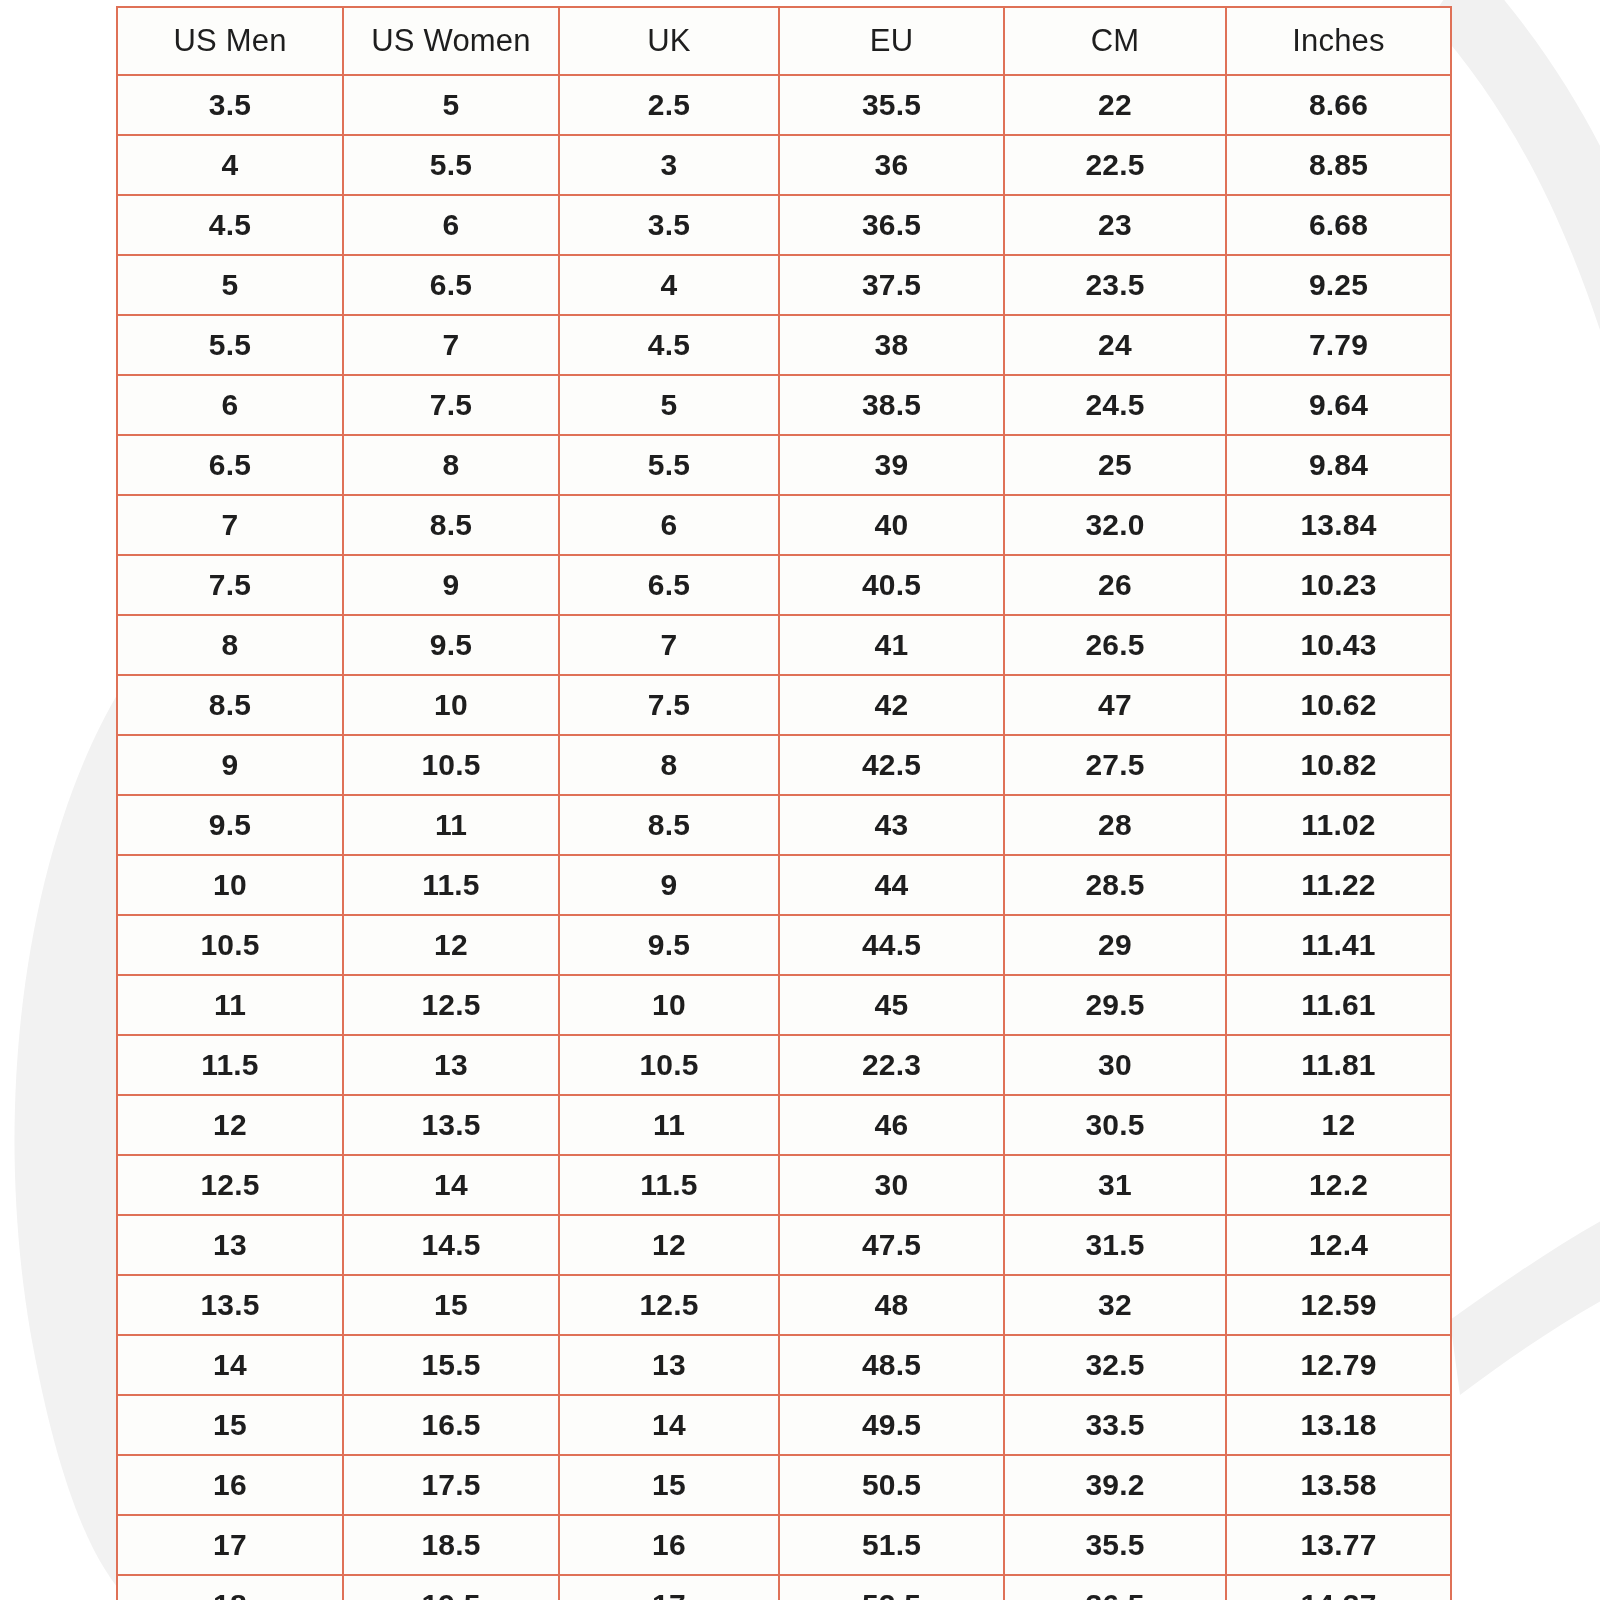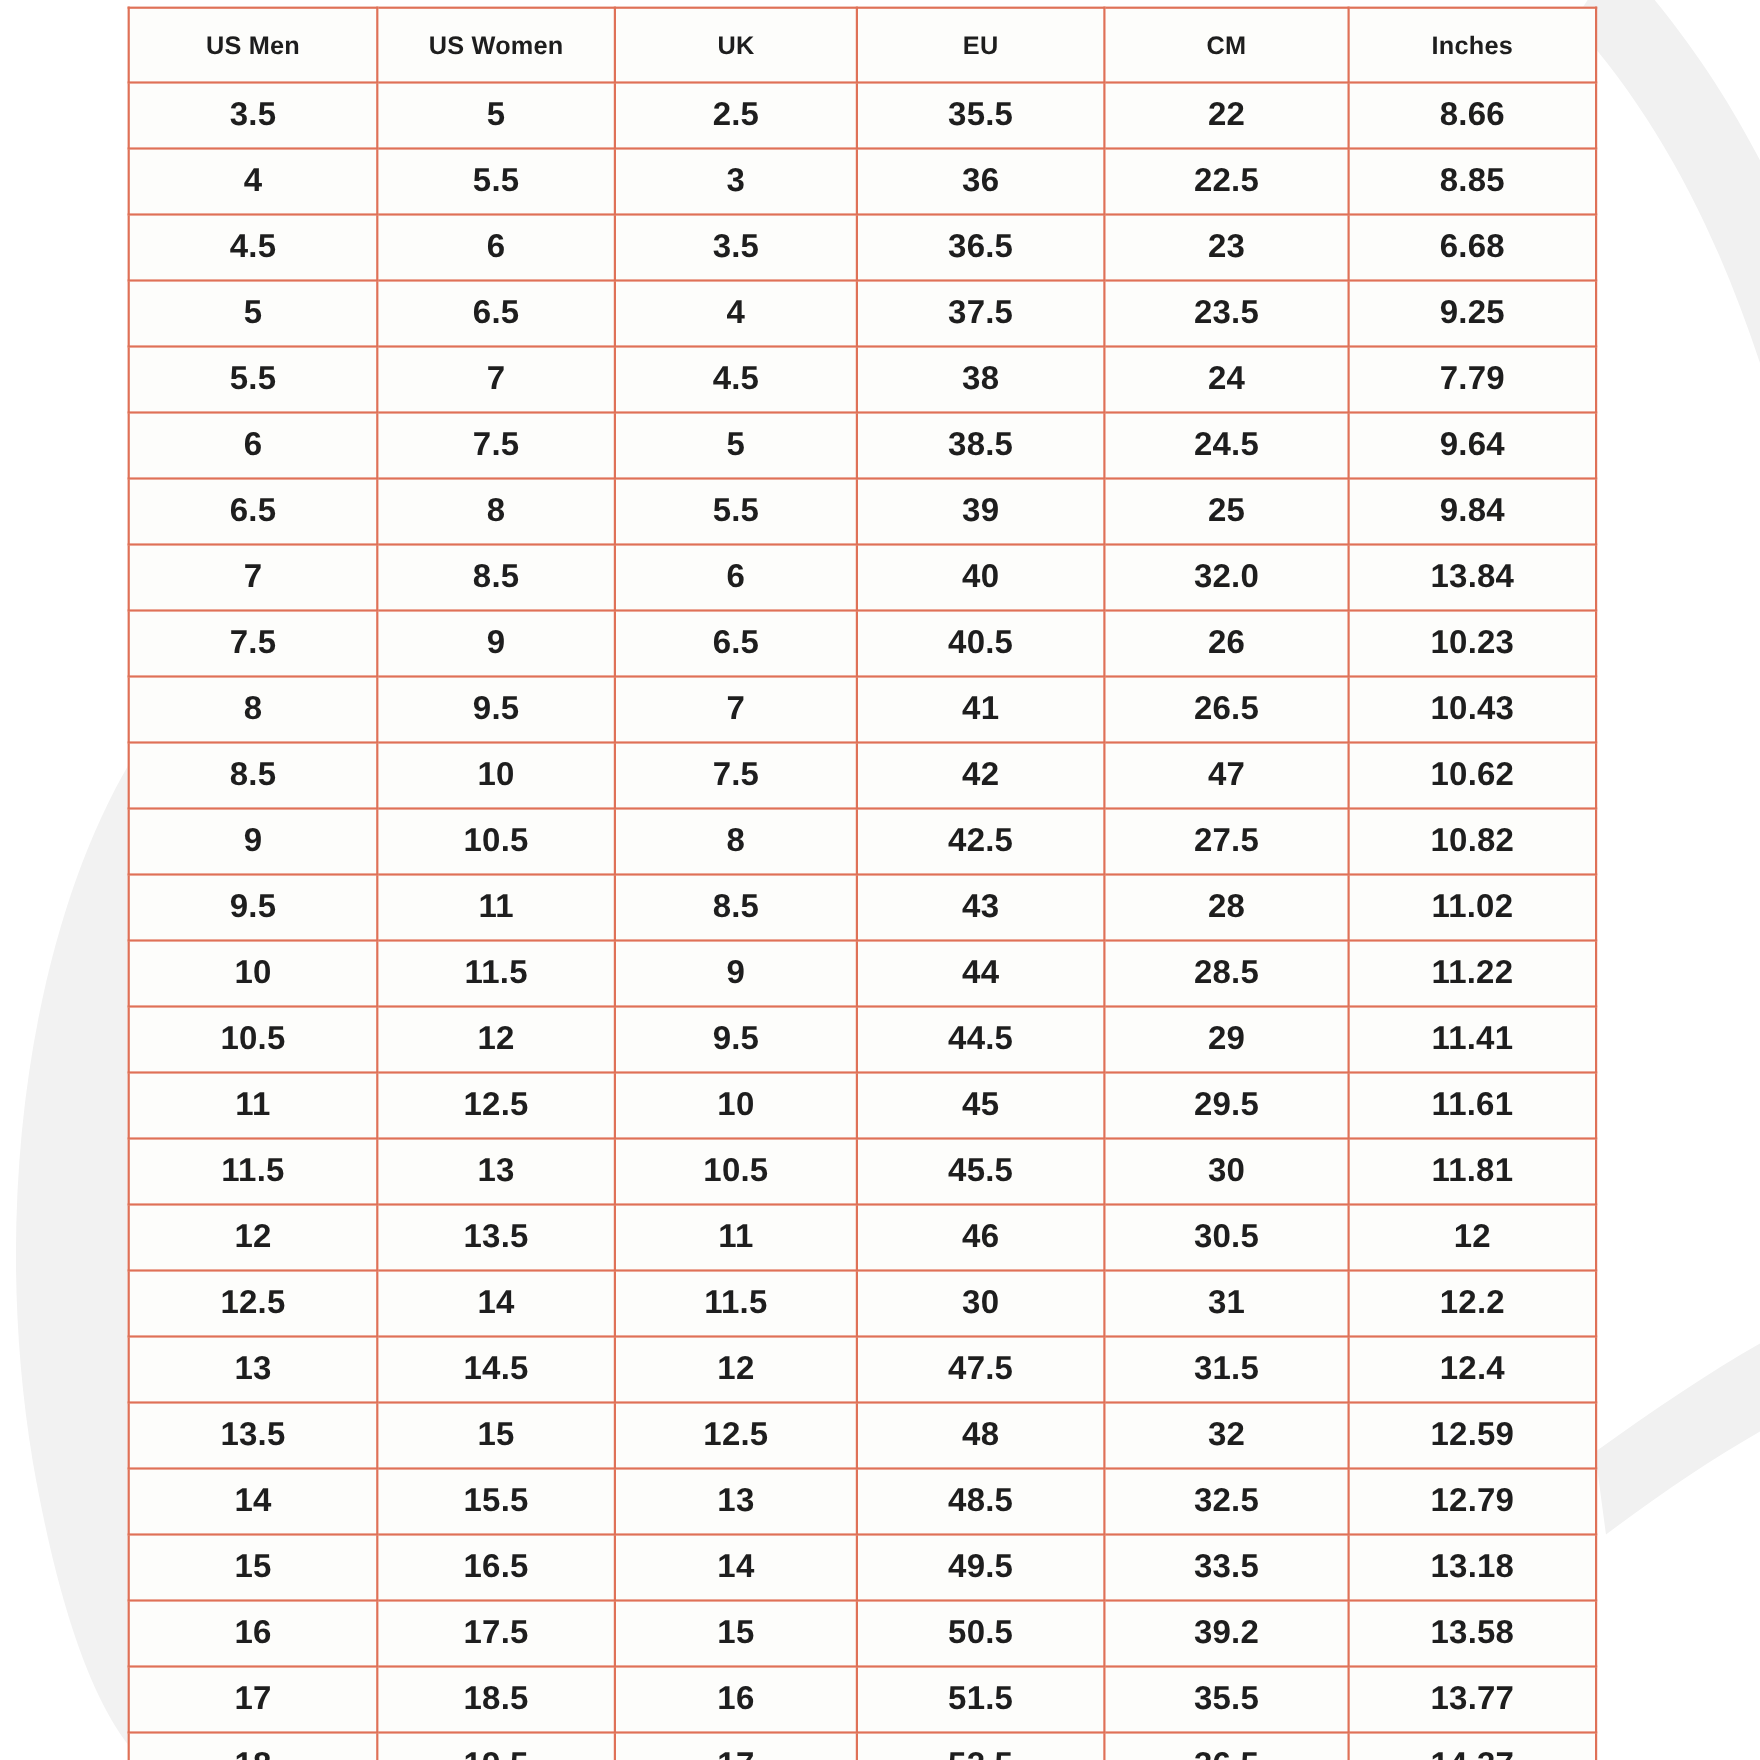--- a/index.html
+++ b/index.html
@@ -50,22 +50,22 @@
     line-height: 58px;
     font-size: 30px;
     letter-spacing: .2px;
     overflow: hidden;
     white-space: nowrap;
   }
 
   #size-chart-table thead th {
     height: 66px;
     line-height: 66px;
-    font-size: 23px;
-    font-weight: bold;
+    font-size: 31px;
+    font-weight: normal;
   }
 
   
   col.c-usmen   { width: 226px; }
   col.c-uswomen { width: 216px; }
   col.c-uk      { width: 220px; }
   col.c-eu      { width: 225px; }
   col.c-cm      { width: 222px; }
   col.c-inches  { width: 225px; }
 
@@ -227,21 +227,21 @@
         <td>12.5</td>
         <td>10</td>
         <td class="eu-high">45</td>
         <td class="cm-low">29.5</td>
         <td>11.61</td>
       </tr>
       <tr>
         <td>11.5</td>
         <td>13</td>
         <td>10.5</td>
-        <td class="eu-high">45.5</td>
+        <td class="eu-high">22.3</td>
         <td class="cm-low">30</td>
         <td>11.81</td>
       </tr>
       <tr>
         <td>12</td>
         <td>13.5</td>
         <td>11</td>
         <td class="eu-high">46</td>
         <td class="cm-low">30.5</td>
         <td>12</td>

